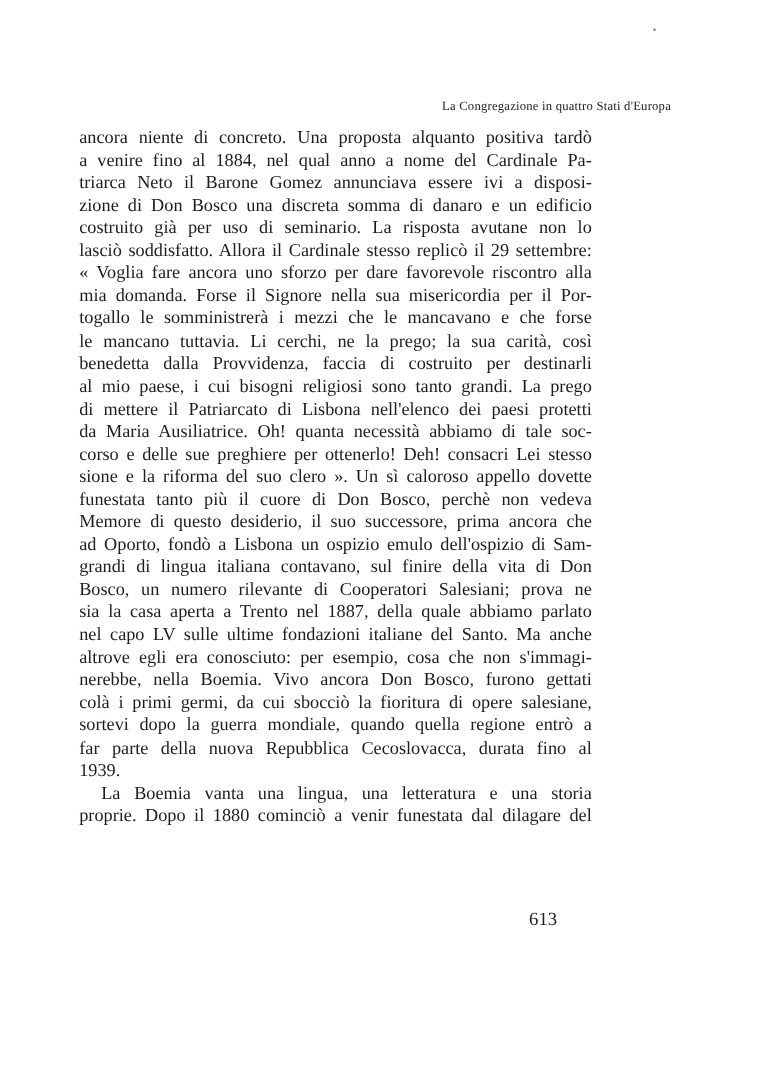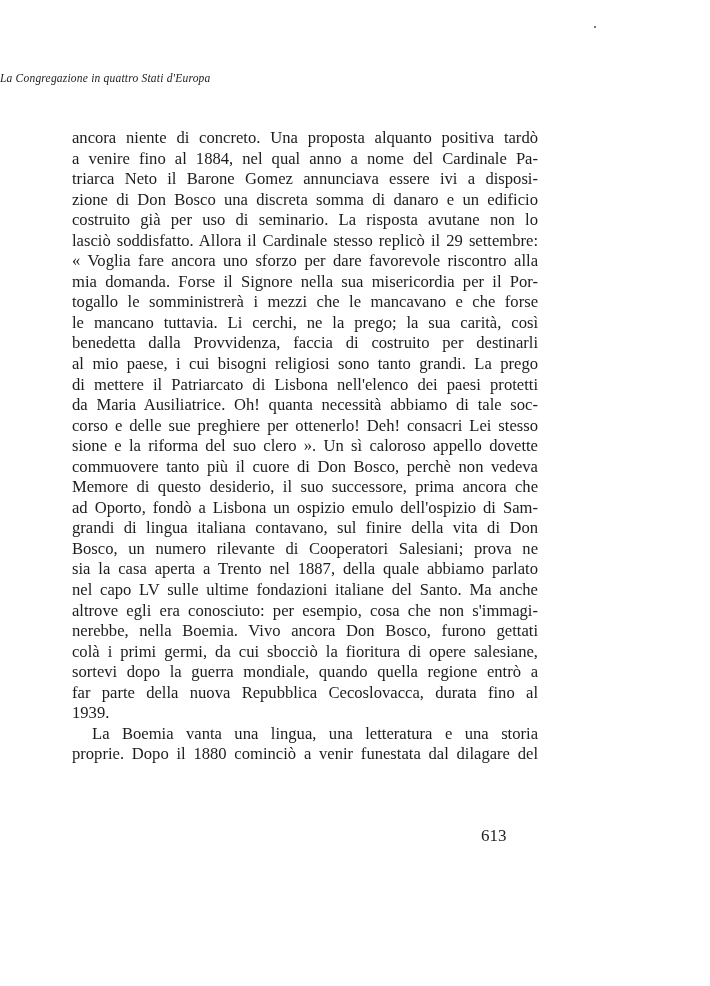--- a/index.html
+++ b/index.html
@@ -12,32 +12,31 @@
       height: 986px;
       position: relative;
       overflow: hidden;
       font-family: "DejaVu Serif", "Liberation Serif", serif;
       color: #1a1a1a;
     }
     .running-head {
       position: absolute;
       left: 0;
       width: 610px;
-      top: 72px;
-      text-align: left;
+      top: 91px;
+      text-align: right;
       font-family: "Liberation Serif", "DejaVu Serif", serif;
-      font-style: italic;
       font-size: 11.5px;
       letter-spacing: 0.2px;
       color: #222;
     }
     .text-block {
       position: absolute;
       left: 72px;
-      top: 128px;
+      top: 115px;
       width: 466px;
     }
     .line {
       display: block;
       height: 20.55px;
       line-height: 20.55px;
       font-family: "Liberation Serif", "DejaVu Serif", serif;
       font-size: 16.6px;
       white-space: nowrap;
       text-align: justify;
@@ -81,21 +80,21 @@
     <span class="line">« Voglia fare ancora uno sforzo per dare favorevole riscontro alla</span>
     <span class="line">mia domanda. Forse il Signore nella sua misericordia per il Por-</span>
     <span class="line">togallo le somministrerà i mezzi che le mancavano e che forse</span>
     <span class="line">le mancano tuttavia. Li cerchi, ne la prego; la sua carità, così</span>
     <span class="line">benedetta dalla Provvidenza, faccia di costruito per destinarli</span>
     <span class="line">al mio paese, i cui bisogni religiosi sono tanto grandi. La prego</span>
     <span class="line">di mettere il Patriarcato di Lisbona nell'elenco dei paesi protetti</span>
     <span class="line">da Maria Ausiliatrice. Oh! quanta necessità abbiamo di tale soc-</span>
     <span class="line">corso e delle sue preghiere per ottenerlo! Deh! consacri Lei stesso</span>
     <span class="line">sione e la riforma del suo clero ». Un sì caloroso appello dovette</span>
-    <span class="line">commuovere tanto più il cuore di Don Bosco, perchè non vedeva</span>
+    <span class="line">funestata tanto più il cuore di Don Bosco, perchè non vedeva</span>
     <span class="line">Memore di questo desiderio, il suo successore, prima ancora che</span>
     <span class="line">ad Oporto, fondò a Lisbona un ospizio emulo dell'ospizio di Sam-</span>
     <span class="line">grandi di lingua italiana contavano, sul finire della vita di Don</span>
     <span class="line">Bosco, un numero rilevante di Cooperatori Salesiani; prova ne</span>
     <span class="line">sia la casa aperta a Trento nel 1887, della quale abbiamo parlato</span>
     <span class="line">nel capo LV sulle ultime fondazioni italiane del Santo. Ma anche</span>
     <span class="line">altrove egli era conosciuto: per esempio, cosa che non s'immagi-</span>
     <span class="line">nerebbe, nella Boemia. Vivo ancora Don Bosco, furono gettati</span>
     <span class="line">colà i primi germi, da cui sbocciò la fioritura di opere salesiane,</span>
     <span class="line">sortevi dopo la guerra mondiale, quando quella regione entrò a</span>

